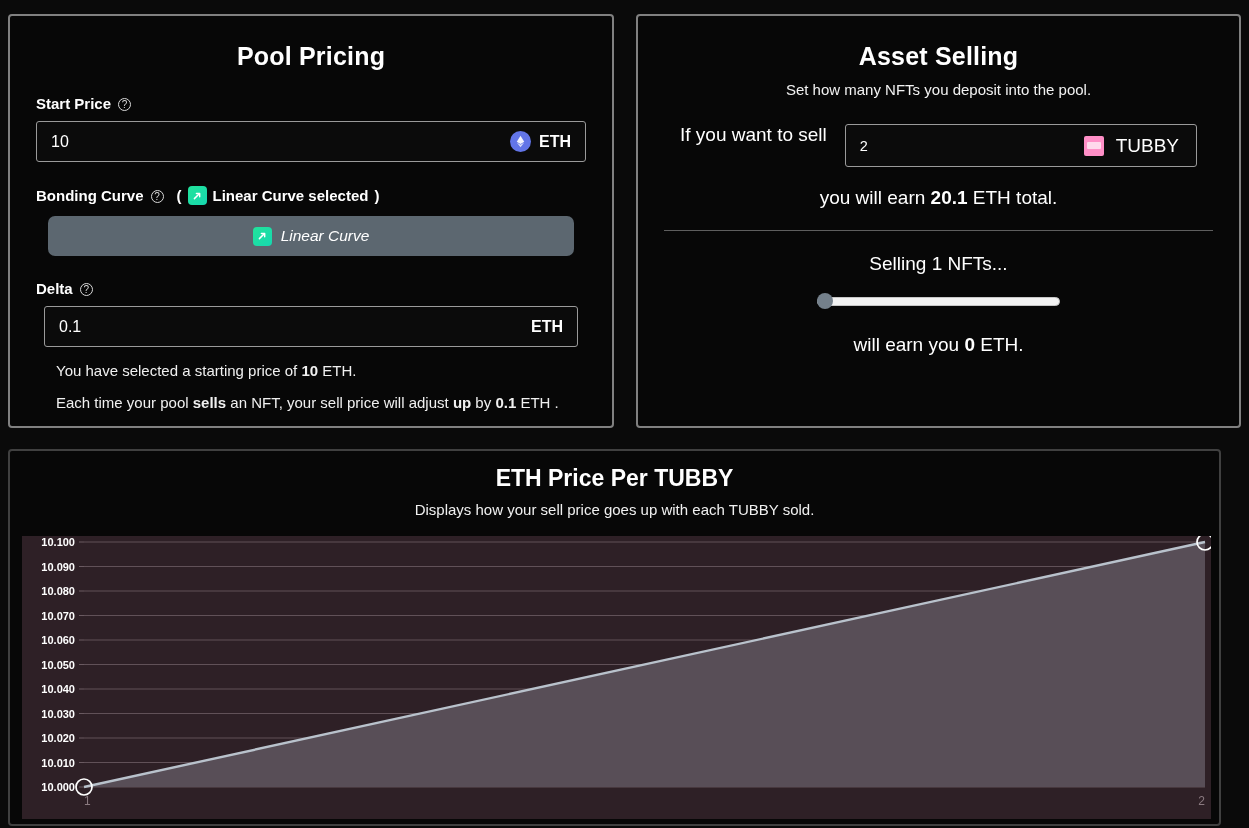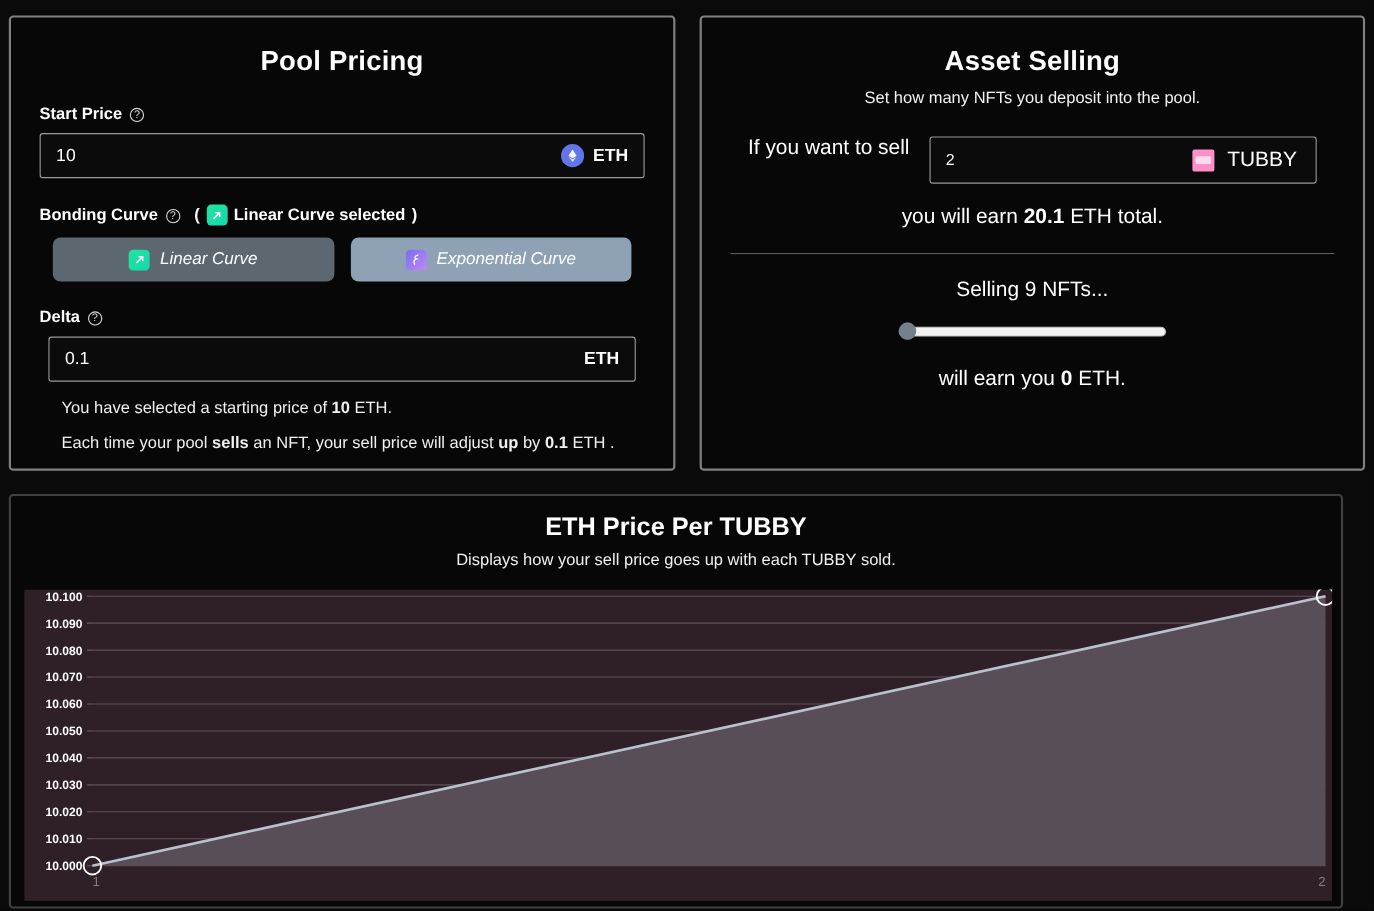--- a/index.html
+++ b/index.html
@@ -329,28 +329,20 @@
       <div class="curve-buttons">
         <button class="curve-btn linear">
           <span class="mini-icon green">
             <svg width="12" height="12" viewBox="0 0 16 16">
                 <path d="M4.5 11.5 L11 5" stroke="#ffffff" stroke-width="1.9" stroke-linecap="round" fill="none"></path>
                 <path d="M7.2 4.6 L11.6 4.6 L11.6 9" stroke="#ffffff" stroke-width="1.9" stroke-linecap="round" stroke-linejoin="round" fill="none"></path>
               </svg>
           </span>
           <span>Linear Curve</span>
         </button>
-        <button class="curve-btn expo">
-          <span class="mini-icon blue">
-            <svg width="12" height="12" viewBox="0 0 16 16">
-                <path d="M10.5 2.5 C6 4 6.2 6.5 9 7.2 C5.5 8.2 5 11 6.5 13.5" stroke="#ffffff" stroke-width="1.7" fill="none" stroke-linecap="round"></path>
-              </svg>
-          </span>
-          <span>Exponential Curve</span>
-        </button>
       </div>
 
       <div class="field-label">
         <span>Delta</span>
         <span class="help-icon">?</span>
       </div>
 
       <div class="delta-input-wrap">
         <div class="input-box">
           <span class="val">0.1</span>
@@ -381,21 +373,21 @@
           </span>
         </div>
       </div>
 
       <div class="earn-line">
         <span>you will earn </span><b>20.1</b><span> ETH total.</span>
       </div>
 
       <div class="divider"></div>
 
-      <div class="selling-line">Selling 9 NFTs...</div>
+      <div class="selling-line">Selling 1 NFTs...</div>
 
       <div class="slider-wrap">
         <div class="slider">
           <div class="slider-track"></div>
           <div class="slider-thumb"></div>
         </div>
       </div>
 
       <div class="will-earn">
         <span>will earn you </span><b>0</b><span> ETH.</span>

